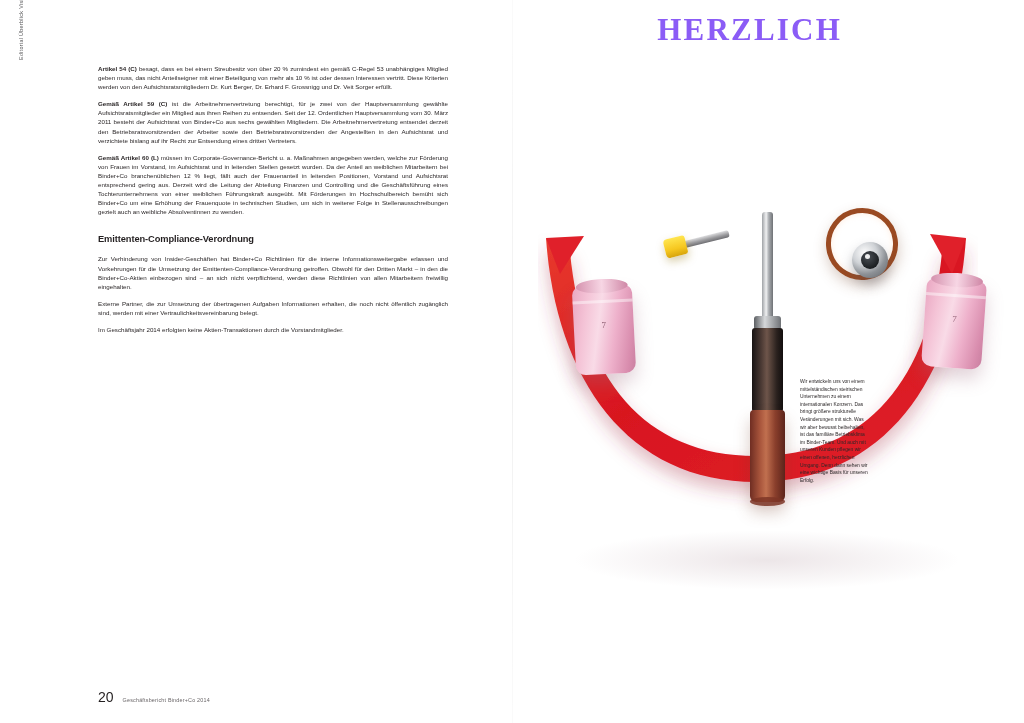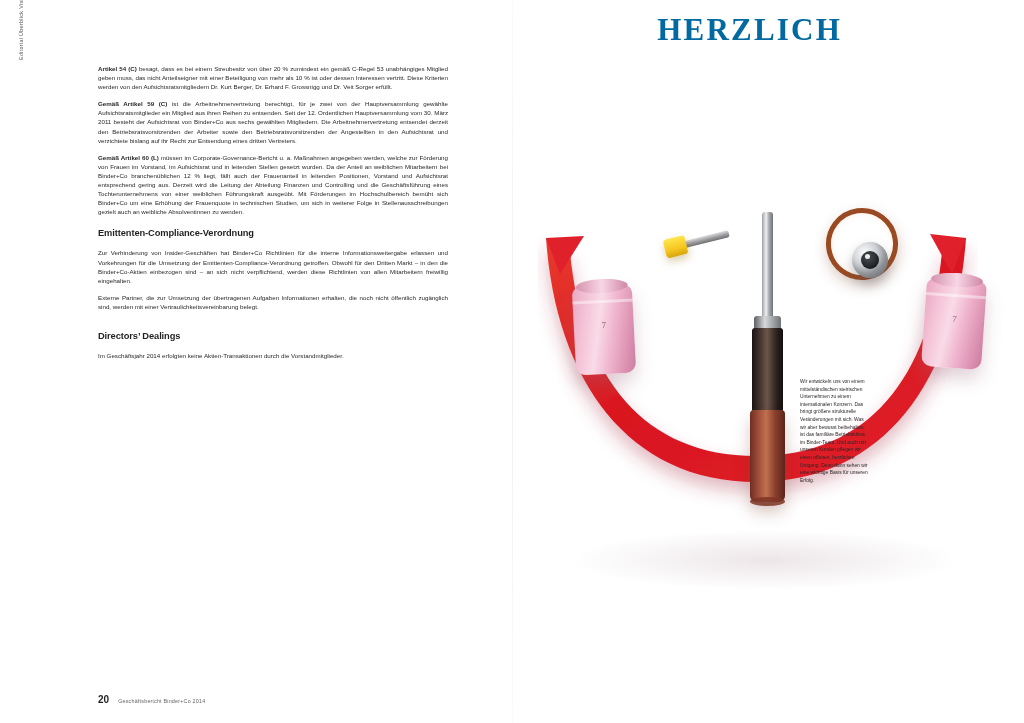--- a/index.html
+++ b/index.html
@@ -65,37 +65,37 @@
     line-height: 9.1px;
     text-align: justify;
     margin: 0 0 8px 0;
     color: #2b2728;
   }
   .para b { font-weight: bold; }
 
   h2.sec {
     font-size: 9.3px;
     font-weight: bold;
-    margin: 12px 0 10px 0;
+    margin: 18px 0 10px 0;
     letter-spacing: -0.1px;
     color: #231f20;
   }
   h2.sec.second { margin-top: 20px; }
 
   .footer {
     position: absolute;
     left: 98px;
     bottom: 18px;
     display: flex;
     align-items: baseline;
     gap: 9px;
   }
   .folio {
-    font-size: 10px;
-    font-weight: bold;
+    font-size: 14px;
+    font-weight: normal;
     color: #231f20;
   }
   .footer-text {
     font-size: 5.4px;
     color: #6a6668;
     letter-spacing: 0.2px;
   }
 
   
   .headline {
@@ -103,21 +103,21 @@
     right: 182px;
     top: 14px;
     text-align: right;
     line-height: 1;
   }
   .headline .l1 {
     font-family: "Liberation Serif", serif;
     font-weight: bold;
     font-size: 31px;
     letter-spacing: 2.2px;
-    color: #0369a1;
+    color: #8b5cf6;
     display: block;
     margin-left: 40px;
   }
   .headline .l2 {
     font-size: 24px;
     letter-spacing: 3.2px;
     color: #3f3b3c;
     display: block;
     margin-top: 2px;
     font-weight: 400;
@@ -351,21 +351,20 @@
       <p class="para"><b>Gemäß Artikel 59 (C)</b><span> ist die Arbeitnehmervertretung berechtigt, für je zwei von der Hauptversammlung gewählte Aufsichtsratsmitglieder ein Mitglied aus ihren Reihen zu entsenden.
 Seit der 12. Ordentlichen Hauptversammlung vom 30. März 2011 besteht der Aufsichtsrat von Binder+Co aus sechs gewählten Mitgliedern. Die Arbeitnehmervertretung entsendet derzeit den Betriebsratsvorsitzenden der Arbeiter sowie den Betriebsratsvorsitzenden der Angestellten in den Aufsichtsrat und verzichtete bislang auf ihr Recht zur Entsendung eines dritten Vertreters.</span></p>
 
       <p class="para"><b>Gemäß Artikel 60 (L)</b><span> müssen im Corporate-Governance-Bericht u. a. Maßnahmen angegeben werden, welche zur Förderung von Frauen im Vorstand, im Aufsichtsrat und in leitenden Stellen gesetzt wurden.
 Da der Anteil an weiblichen Mitarbeitern bei Binder+Co branchenüblichen 12 % liegt, fällt auch der Frauenanteil in leitenden Positionen, Vorstand und Aufsichtsrat entsprechend gering aus. Derzeit wird die Leitung der Abteilung Finanzen und Controlling und die Geschäftsführung eines Tochterunternehmens von einer weiblichen Führungskraft ausgeübt. Mit Förderungen im Hochschulbereich bemüht sich Binder+Co um eine Erhöhung der Frauenquote in technischen Studien, um sich in weiterer Folge in Stellenausschreibungen gezielt auch an weibliche Absolventinnen zu wenden.</span></p>
 
       <h2 class="sec">Emittenten-Compliance-Verordnung</h2>
       <p class="para">Zur Verhinderung von Insider-Geschäften hat Binder+Co Richtlinien für die interne Informationsweitergabe erlassen und Vorkehrungen für die Umsetzung der Emittenten-Compliance-Verordnung getroffen. Obwohl für den Dritten Markt – in den die Binder+Co-Aktien einbezogen sind – an sich nicht verpflichtend, werden diese Richtlinien von allen Mitarbeitern freiwillig eingehalten.</p>
       <p class="para">Externe Partner, die zur Umsetzung der übertragenen Aufgaben Informationen erhalten, die noch nicht öffentlich zugänglich sind, werden mit einer Vertraulichkeitsvereinbarung belegt.</p>
 
-      <h2 class="sec second">Directors’ Dealings</h2>
       <p class="para">Im Geschäftsjahr 2014 erfolgten keine Aktien-Transaktionen durch die Vorstandmitglieder.</p>
     </div>
 
     <div class="footer">
       <span class="folio">20</span>
       <span class="footer-text">Geschäftsbericht Binder+Co 2014</span>
     </div>
   </div>
 
   <div class="page page-right">

